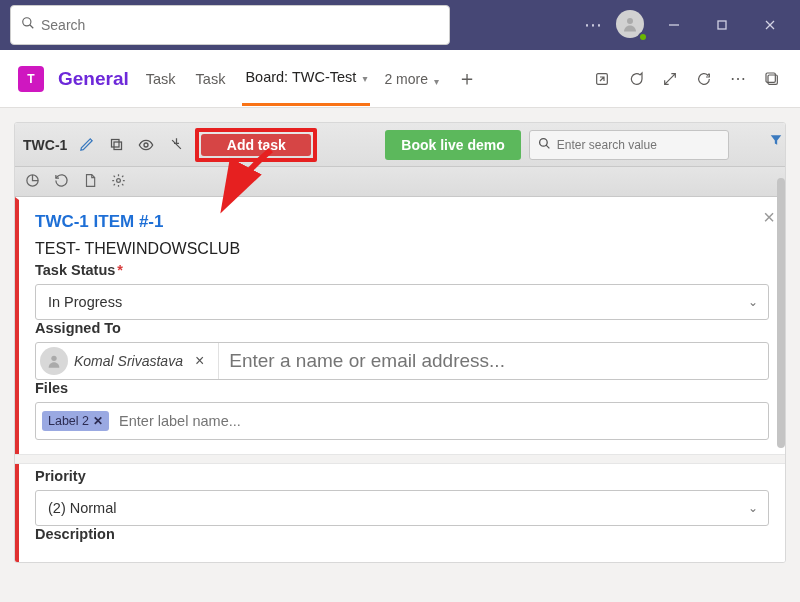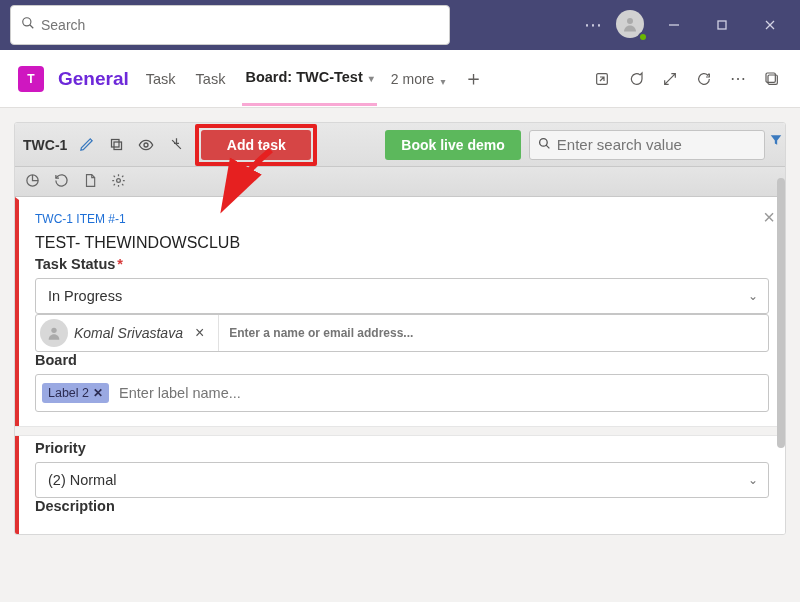--- a/index.html
+++ b/index.html
@@ -15,67 +15,67 @@
   .avatar-wrap { position: relative; width: 30px; height: 30px; }
   .avatar { width: 28px; height: 28px; border-radius: 50%; background: #d1d1d1; display: flex; align-items: center; justify-content: center; color: #888; }
   .presence-dot { position:absolute; right:-2px; bottom:-2px; width:10px; height:10px; border-radius:50%; background:#6bb700; border:2px solid #464775; }
   .win-btn { width: 40px; height: 40px; display: flex; align-items: center; justify-content: center; color: #d2d2e4; font-size: 14px; cursor: pointer; }
 
   
   .channel-header { height: 58px; background: #fff; border-bottom: 1px solid #e1dfdd; display: flex; align-items: center; padding: 0 18px; gap: 14px; }
   .team-tile { width: 26px; height: 26px; border-radius: 4px; background: #cf17c0; color: #fff; font-size: 12px; display: flex; align-items: center; justify-content: center; font-weight: 600; }
   .channel-name { font-size: 19px; font-weight: 700; color: #6d28d9; }
   .tab { font-size: 14.5px; color: #605e5c; padding: 18px 3px; cursor: pointer; }
-  .tab.active { color: #252423; font-weight: 700; border-bottom: 3px solid #f9a8d4; }
+  .tab.active { color: #252423; font-weight: 400; border-bottom: 3px solid #f97316; }
   .tab-caret { font-size: 10px; color: #888; margin-left: 2px; }
   .more-tabs { font-size: 14px; color: #605e5c; display: flex; align-items: flex-end; gap: 4px; cursor: pointer; }
   .plus-tab { font-size: 20px; color: #605e5c; cursor: pointer; padding: 0 4px; }
   .hdr-spacer { flex: 1; }
   .hdr-icons { display: flex; gap: 14px; color: #605e5c; }
   .hdr-icon { width: 20px; height: 20px; display: flex; align-items: center; justify-content: center; cursor: pointer; font-size: 16px; }
 
   
   .board-area { padding: 14px; position: relative; }
   .board-frame { border: 1px solid #d8d8d8; border-radius: 3px; background: #fff; overflow: hidden; position: relative; }
 
   .toolbar { height: 44px; background: linear-gradient(#e8e8e8,#dedede); border-bottom: 1px solid #c8c8c8; display: flex; align-items: center; padding: 0 8px; gap: 8px; }
   .tb-label { font-size: 14px; font-weight: 600; color: #333; }
   .tb-icon { width: 22px; height: 22px; display: flex; align-items: center; justify-content: center; color: #555; cursor: pointer; font-size: 14px; }
-  .add-task-btn { width: 110px; height: 30px; background: #d64545; color: #fff; border: none; border-radius: 3px; font-size: 14px; font-weight: 600; cursor: pointer; }
+  .add-task-btn { width: 110px; height: 22px; background: #d64545; color: #fff; border: none; border-radius: 3px; font-size: 14px; font-weight: 600; cursor: pointer; }
   .add-task-highlight { position: relative; border: 4px solid #e62020; padding: 2px; border-radius: 2px; }
   .demo-btn { height: 30px; padding: 0 16px; background: #5cb85c; color: #fff; border: none; border-radius: 3px; font-size: 14px; font-weight: 600; cursor: pointer; }
   .tb-spacer { flex: 0 0 52px; }
   .tb-search { flex: 0 0 200px; height: 30px; background: #f5f5f5; border: 1px solid #c4c4c4; border-radius: 3px; display: flex; align-items: center; padding: 0 8px; gap: 6px; }
-  .tb-search input { border: none; outline: none; background: transparent; font-size: 15px; flex: 1; }
+  .tb-search input { border: none; outline: none; background: transparent; font-size: 12px; flex: 1; }
   .filter-icon-right { position: absolute; right: 2px; top: 10px; color: #3b7abf; font-size: 16px; }
 
   .subtoolbar { height: 30px; background: linear-gradient(#e5e5e5,#dcdcdc); border-bottom: 1px solid #c8c8c8; display: flex; align-items: center; padding: 0 10px; gap: 14px; }
   .sub-icon { color: #666; font-size: 14px; cursor: pointer; }
 
   
   .arrow-svg { position: absolute; top: 22px; left: 196px; width: 90px; height: 70px; z-index: 10; pointer-events: none; }
 
   
   .form-panel { background: #fff; border-top: 3px solid #fff; position: relative; border-left: 4px solid #e03131; margin-left: 0; padding: 12px 16px 14px 16px; }
   .form-panel .close-x { position: absolute; right: 10px; top: 6px; color: #999; font-size: 20px; cursor: pointer; }
-  .item-id { color: #1e6fd6; font-size: 12px; font-weight: 400; margin-bottom: 8px; }
+  .item-id { color: #1e6fd6; font-size: 17px; font-weight: 700; margin-bottom: 8px; }
   .item-title { font-size: 16px; color: #222; margin-bottom: 4px; }
 
   .field-block { margin-top: 0; }
   .field-label { font-size: 14.5px; font-weight: 600; color: #333; margin-bottom: 6px; }
   .req-star { color: #d73a3a; margin-left: 2px; }
   .select-box { position: relative; width: 100%; height: 36px; border: 1px solid #c6c6c6; border-radius: 3px; display: flex; align-items: center; padding: 0 12px; font-size: 14.5px; color: #333; background: #fff; }
   .select-box .caret { position: absolute; right: 10px; color: #777; font-size: 12px; }
 
   .assigned-row { display: flex; width: 100%; border: 1px solid #c6c6c6; border-radius: 3px; height: 38px; align-items: center; background: #fff; }
   .chip { display: flex; align-items: center; gap: 6px; height: 100%; padding: 0 8px 0 4px; border-right: 1px solid #e1e1e1; }
   .chip .ava { width: 28px; height: 28px; border-radius: 50%; background: #d8d8d8; display:flex; align-items:center; justify-content:center; color:#888; }
   .chip-name { font-size: 14px; color: #444; font-style: italic; }
   .chip-x { color: #555; font-size: 16px; padding: 0 6px; cursor: pointer; }
-  .assigned-input { flex: 1; border: none; outline: none; padding: 0 10px; font-size: 12px; font-weight: bold; }
+  .assigned-input { flex: 1; border: none; outline: none; padding: 0 10px; font-size: 19px; }
 
   .labels-row { display: flex; width: 100%; border: 1px solid #c6c6c6; border-radius: 3px; height: 38px; align-items: center; padding: 0 6px; gap: 6px; background:#fff; }
   .label-chip { background: #9aa9e2; color: #2c2c52; font-size: 12.5px; padding: 3px 6px; border-radius: 3px; display: flex; align-items: center; gap: 4px; }
   .label-chip-x { font-size: 12px; font-weight: 700; cursor: pointer; }
   .labels-input { flex: 1; border: none; outline: none; font-size: 14.5px; padding: 0 4px; }
 
   .divider { height: 10px; background: #f3f2f1; margin: 14px -16px 0 -20px; border-top:1px solid #e6e6e6; border-bottom:1px solid #e6e6e6; }
 
   
   .scroll-track { position:absolute; right:0; top:0; width:8px; height:100%; }
@@ -254,37 +254,38 @@
         <div class="field-label">
           <span>Task Status</span><span class="req-star">*</span>
         </div>
         <div class="select-box">
           <span>In Progress</span>
           <span class="caret">⌄</span>
         </div>
       </div>
 
       <div class="field-block">
+        <div class="field-label">Assigned To</div>
         <div class="assigned-row">
           <div class="chip">
             <div class="ava">
                 <svg width="16" height="16" viewBox="0 0 24 24" fill="#aaa">
                   <circle cx="12" cy="8" r="4"></circle>
                   <path d="M4 22c0-4.4 3.6-8 8-8s8 3.6 8 8"></path>
                 </svg>
               </div>
             <span class="chip-name">Komal Srivastava</span>
             <span class="chip-x">×</span>
           </div>
           <input class="assigned-input" placeholder="Enter a name or email address..." style="">
         </div>
       </div>
 
       <div class="field-block">
-        <div class="field-label">Board</div>
+        <div class="field-label">Files</div>
         <div class="labels-row">
           <span class="label-chip">
             <span>Label 2</span>
             <span class="label-chip-x">✕</span>
           </span>
           <input class="labels-input" placeholder="Enter label name..." style="">
         </div>
       </div>
 
       <div class="divider"></div>

